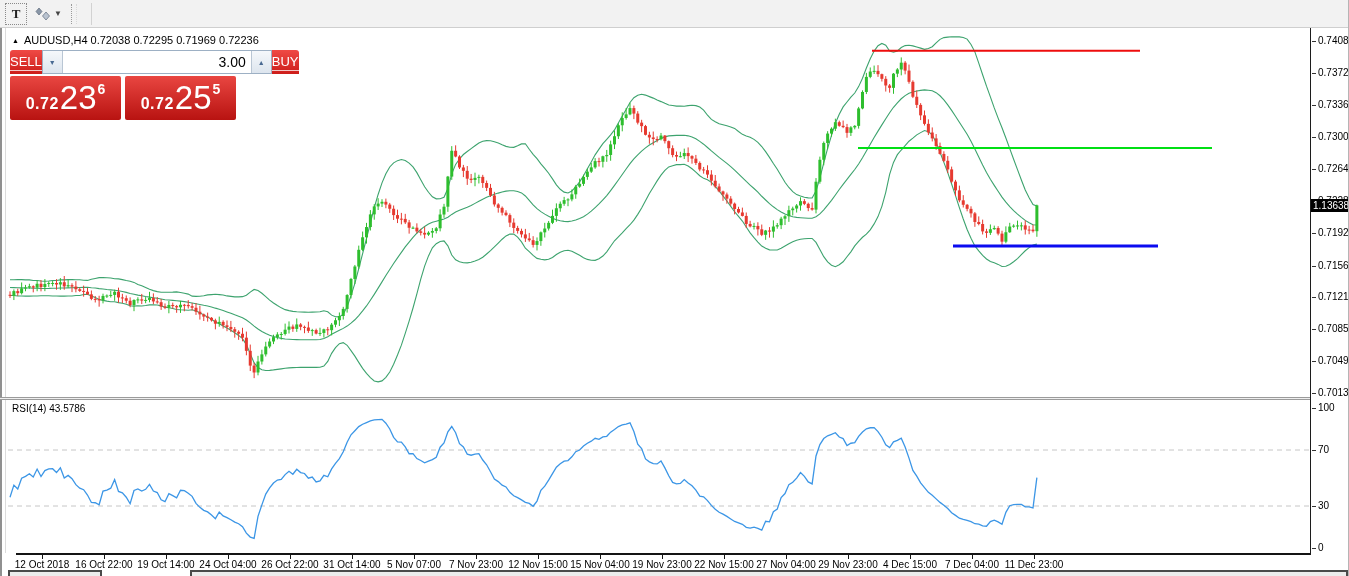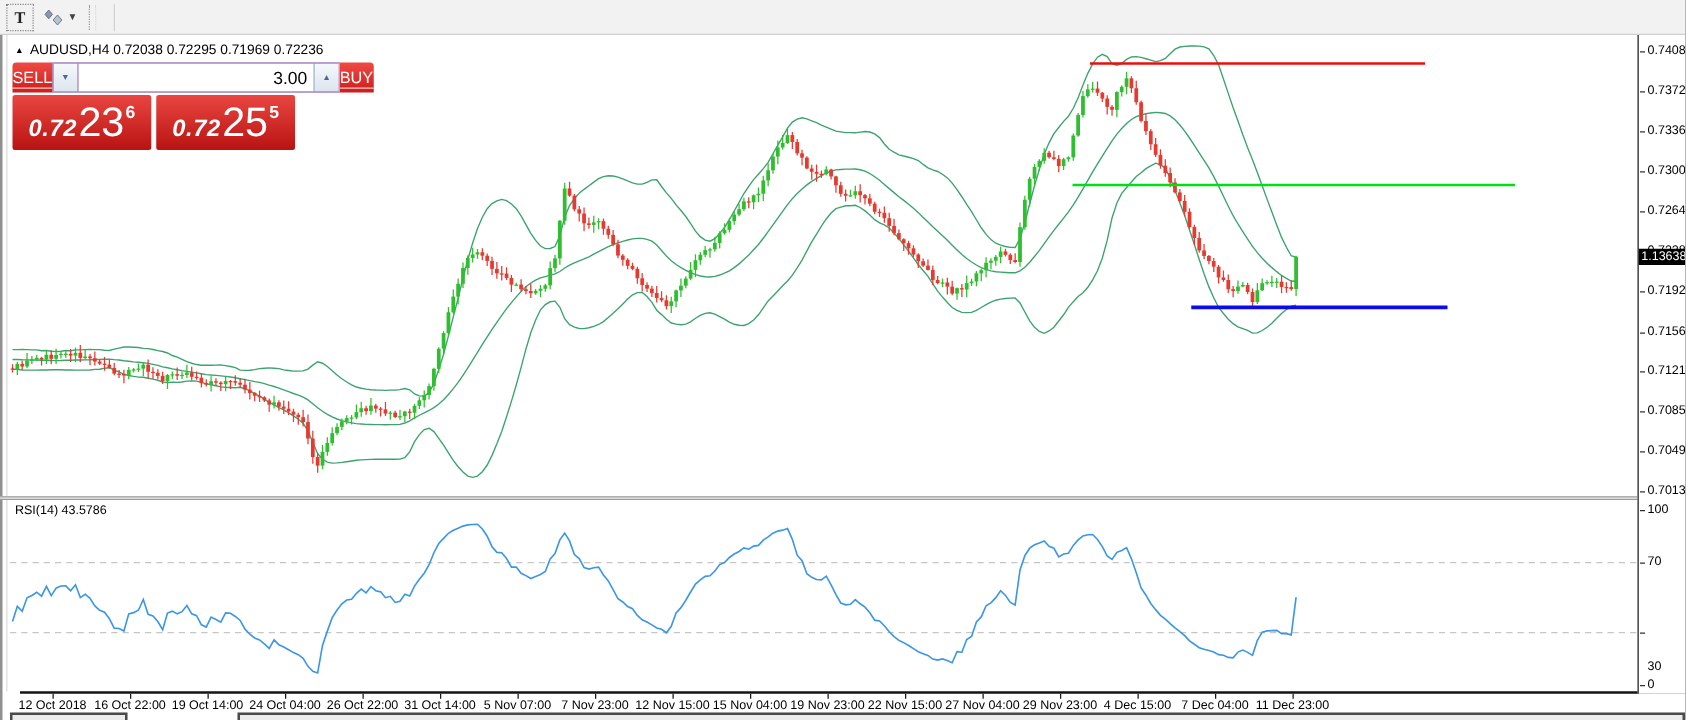--- a/index.html
+++ b/index.html
@@ -24,28 +24,28 @@
   .chart-title{position:absolute;left:12px;top:34px;font-size:11px;color:#000;white-space:nowrap;z-index:5;}
   .tri{font-size:7px;margin-right:5px;vertical-align:1px;}
 
   
   .trade-panel{position:absolute;left:10px;top:50px;width:226px;z-index:6;}
   .tp-row{display:flex;height:24px;}
   .btn-sell,.btn-buy{background:linear-gradient(#ef4a45,#cd1d1a);color:#fff;font-size:13px;display:flex;align-items:center;justify-content:center;cursor:default;}
   .btn-sell{width:54px;border-radius:3px 0 0 0;}
   .btn-buy{width:58px;border-radius:0 3px 0 0;}
   .btn-sell span,.btn-buy span{border-bottom:1px solid rgba(255,255,255,.75);padding-bottom:1px;}
-  .vol-box{display:flex;flex:1;border:1px solid #9db0c4;box-sizing:border-box;background:#a21caf;}
+  .vol-box{display:flex;flex:1;border:1px solid #9db0c4;box-sizing:border-box;background:#15803d;}
   .vol-btn{width:19px;background:linear-gradient(#f5f8fb,#dde5ee);color:#4a6a92;font-size:7px;display:flex;align-items:center;justify-content:center;}
   .vol-dn{border-right:1px solid #b9c6d4;}
   .vol-up{border-left:1px solid #b9c6d4;}
   .vol-input{flex:1;border:0;outline:0;background:#fff;font-size:14px;color:#000;text-align:right;padding-right:5px;font-family:"Liberation Sans",sans-serif;min-width:0;}
   .tp-quotes{display:flex;gap:4px;margin-top:2px;height:44px;}
   .quote{flex:1;background:linear-gradient(#e94641,#b81311);border-radius:2px;color:#fff;display:flex;justify-content:center;align-items:center;}
-  .q-prefix{font-size:19px;font-weight:bold;margin-top:12px;letter-spacing:.5px;font-style:italic;}
+  .q-prefix{font-size:16px;font-weight:bold;margin-top:12px;letter-spacing:.5px;}
   .q-big{font-size:33px;font-weight:400;line-height:36px;margin:0 1px;}
   .q-sup{font-size:14px;font-weight:bold;align-self:flex-start;margin-top:5px;}
 
   
   .pane-divider{position:absolute;left:0;top:397px;width:1310px;height:3px;background:#efefef;border-top:1px solid #9b9b9b;border-bottom:1px solid #9b9b9b;box-sizing:border-box;}
   .rsi-title{position:absolute;left:12px;top:403px;font-size:10px;color:#000;z-index:5;}
 
   
   .price-axis{position:absolute;left:1310px;top:28px;width:39px;height:527px;border-left:1px solid #1c1c1c;background:#fff;box-sizing:border-box;z-index:4;}
   .plabel{position:absolute;left:7px;font-size:10px;color:#000;height:10px;line-height:10px;white-space:nowrap;}
@@ -700,21 +700,21 @@
       <div class="plabel" style="top: 295.838px;">0.70850</div>
       <div class="ptick" style="top: 332.919px;"></div>
       <div class="plabel" style="top: 327.919px;">0.70490</div>
       <div class="ptick" style="top: 365px;"></div>
       <div class="plabel" style="top: 360px;">0.70130</div>
       <div class="ptick" style="top: 380px;"></div>
       <div class="plabel" style="top: 375px;">100</div>
       <div class="ptick" style="top: 422px;"></div>
       <div class="plabel" style="top: 417px;">70</div>
       <div class="ptick" style="top: 478px;"></div>
-      <div class="plabel" style="top: 501px;">30</div>
+      <div class="plabel" style="top: 473px;">30</div>
       <div class="ptick" style="top: 520px;"></div>
       <div class="plabel" style="top: 515px;">0</div>
     </div>
   <div class="price-tag" id="price-tag" style="top: 199.326px;">1.13638</div>
 
   <div class="time-axis" id="time-axis">
       <div class="ttick" style="left: 26px;"></div>
       <div class="tlabel" style="left: 26px;">12 Oct 2018</div>
       <div class="ttick" style="left: 88px;"></div>
       <div class="tlabel" style="left: 88px;">16 Oct 22:00</div>

